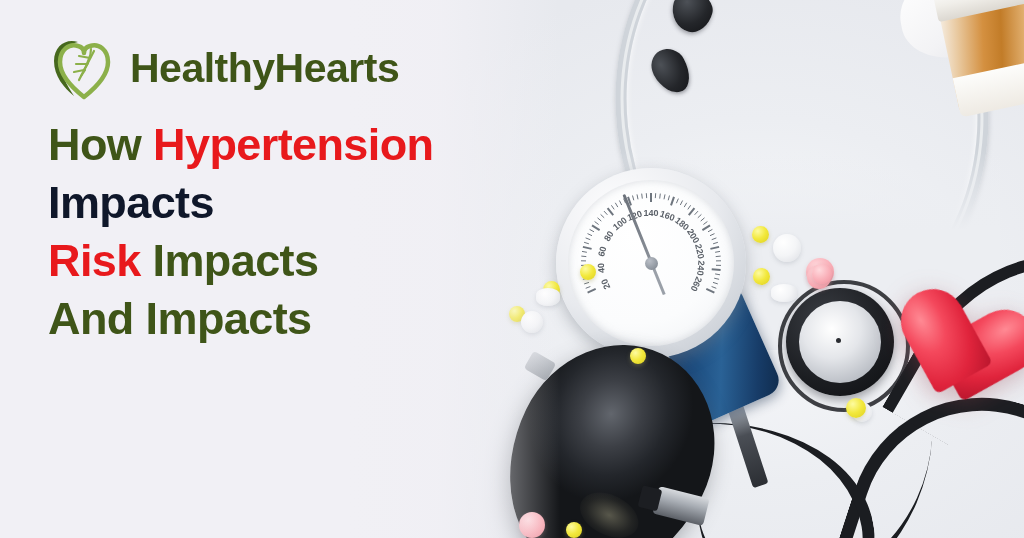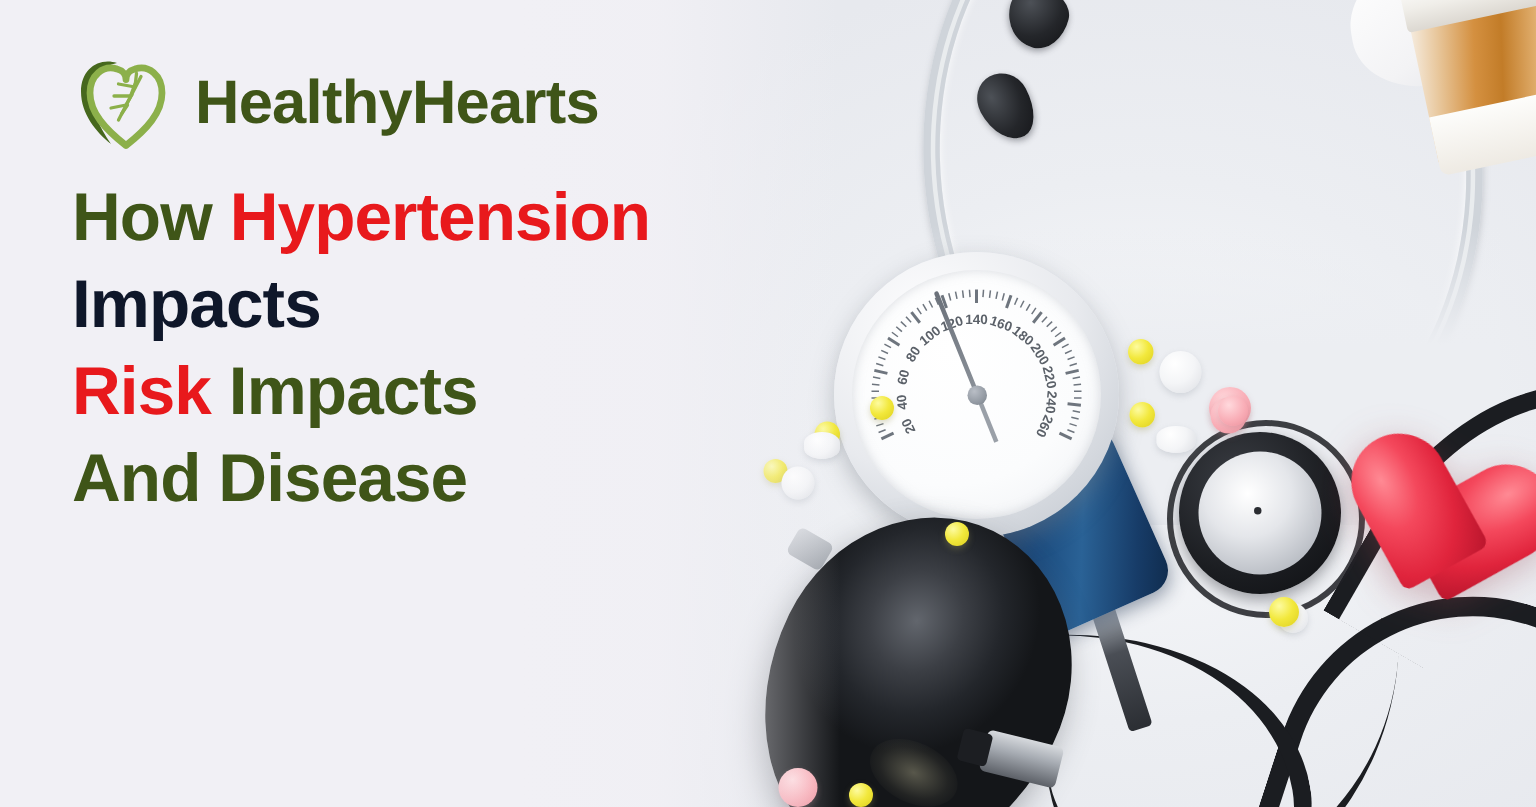--- a/index.html
+++ b/index.html
@@ -550,17 +550,17 @@
           <path d="M33 42 L37 36"></path>
         </g>
       </svg>
       <div class="logo-text">HealthyHearts</div>
     </div>
 
     <div class="headline" id="headline">
         <div class="headline-line"><span style="color: rgb(63, 85, 24);">How </span><span class="hl-red" style="color: rgb(232, 25, 28);">Hypertension</span></div>
         <div class="headline-line"><span style="color: #0f172a;">Impacts</span></div>
         <div class="headline-line"><span class="hl-red" style="color: rgb(232, 25, 28);">Risk</span><span style="color: rgb(63, 85, 24);"> Impacts</span></div>
-        <div class="headline-line"><span style="color: rgb(63, 85, 24);">And Disease</span></div>
+        <div class="headline-line"><span style="color: rgb(63, 85, 24);">And Impacts</span></div>
       </div>
 
   </div>
 </div>
 
 </body></html>

